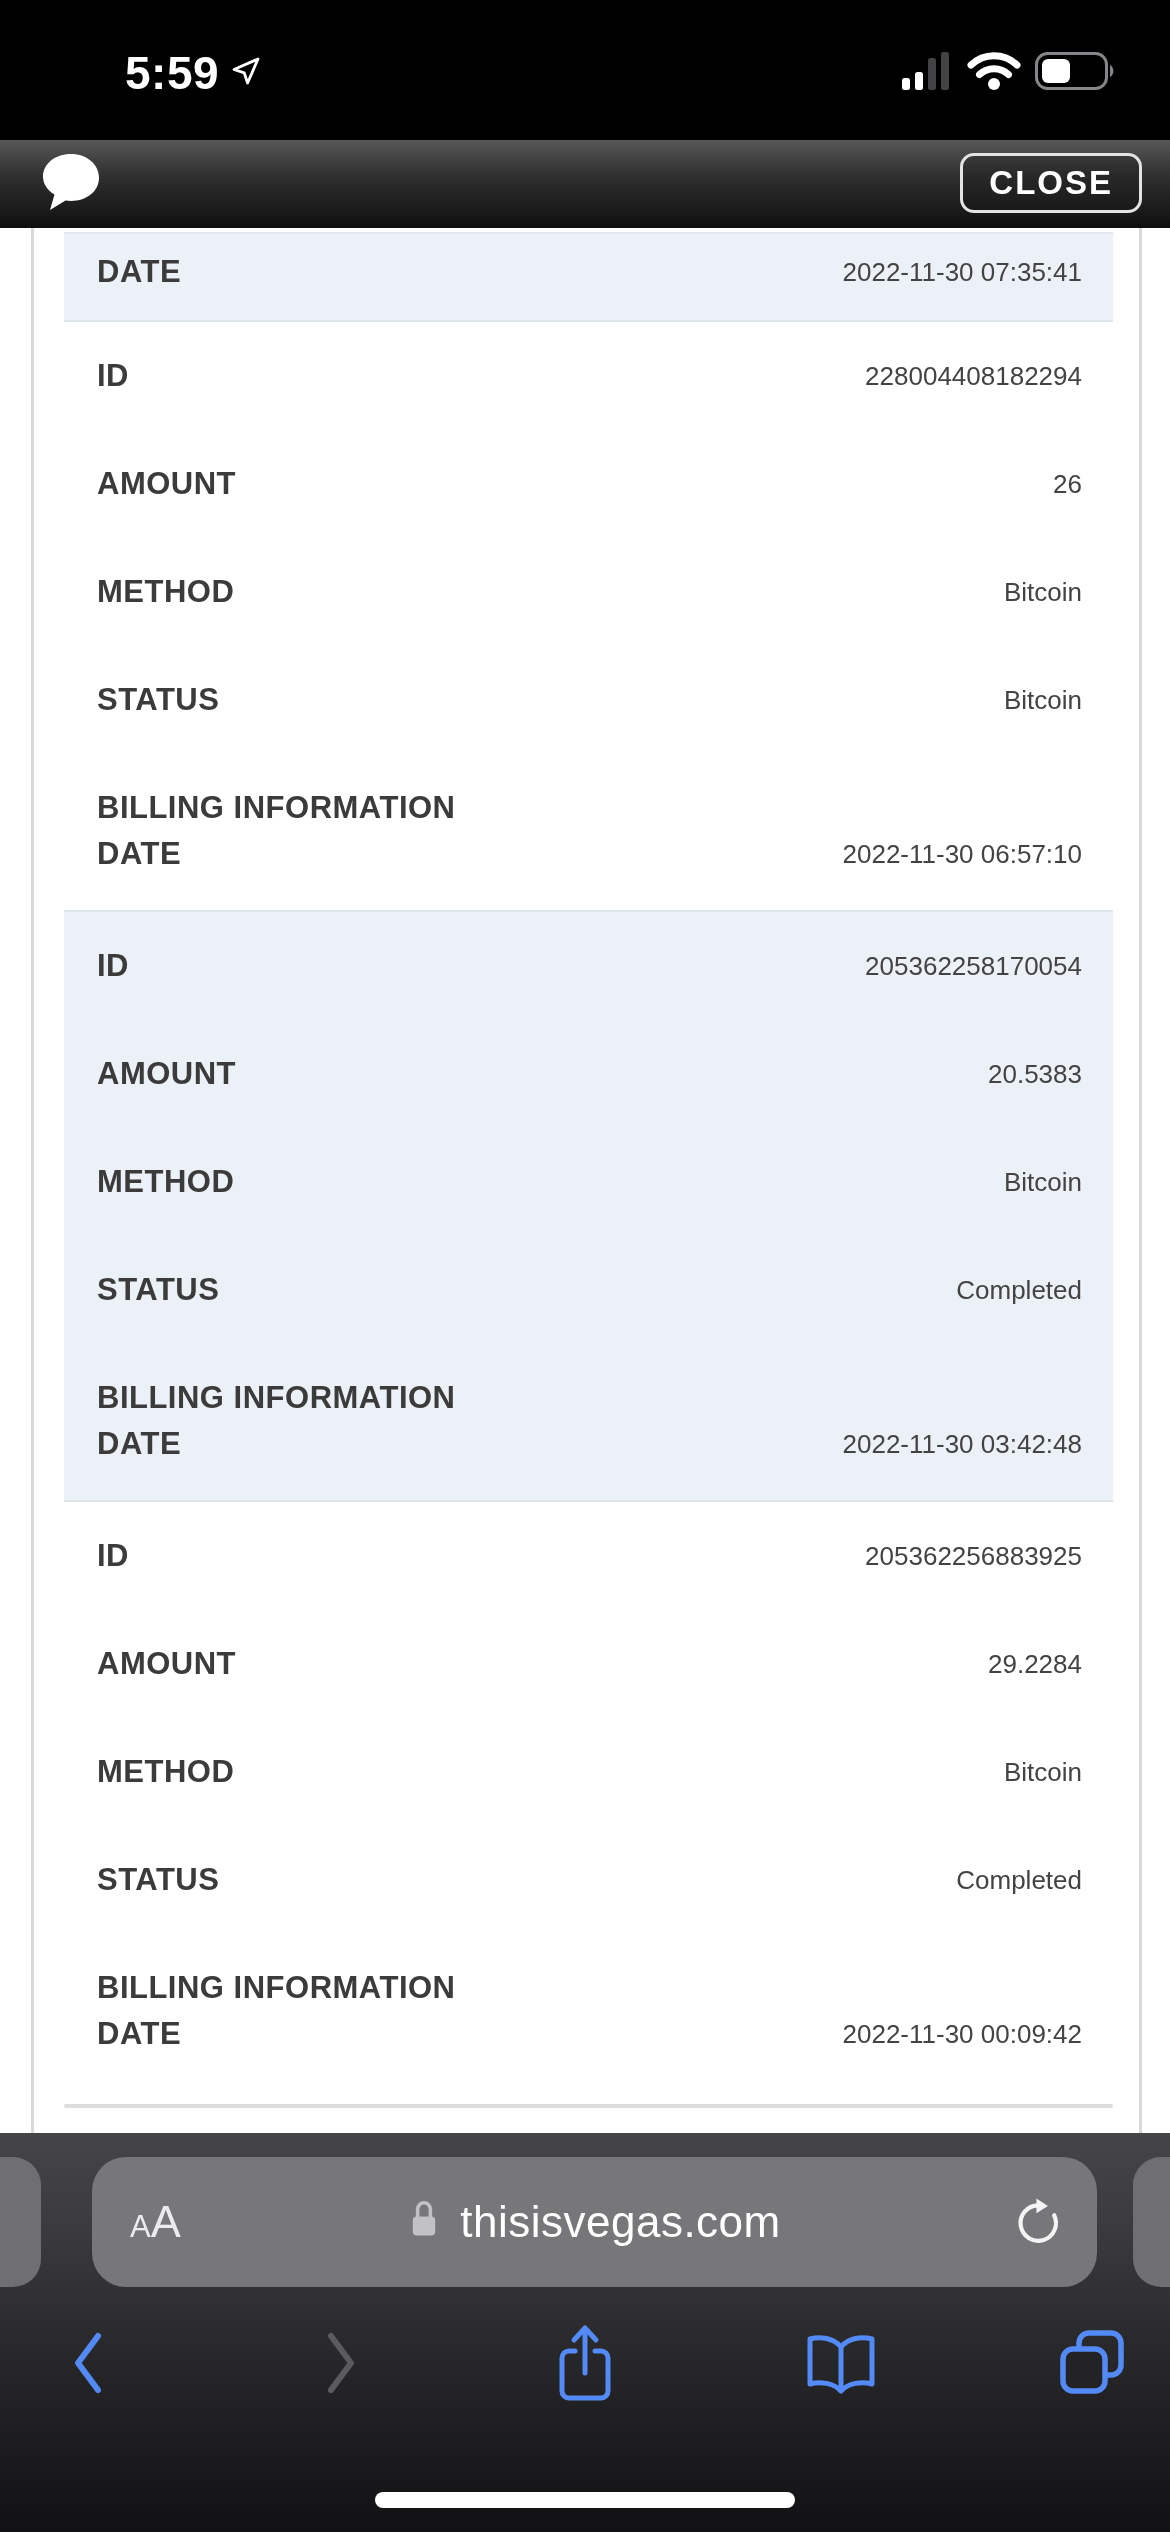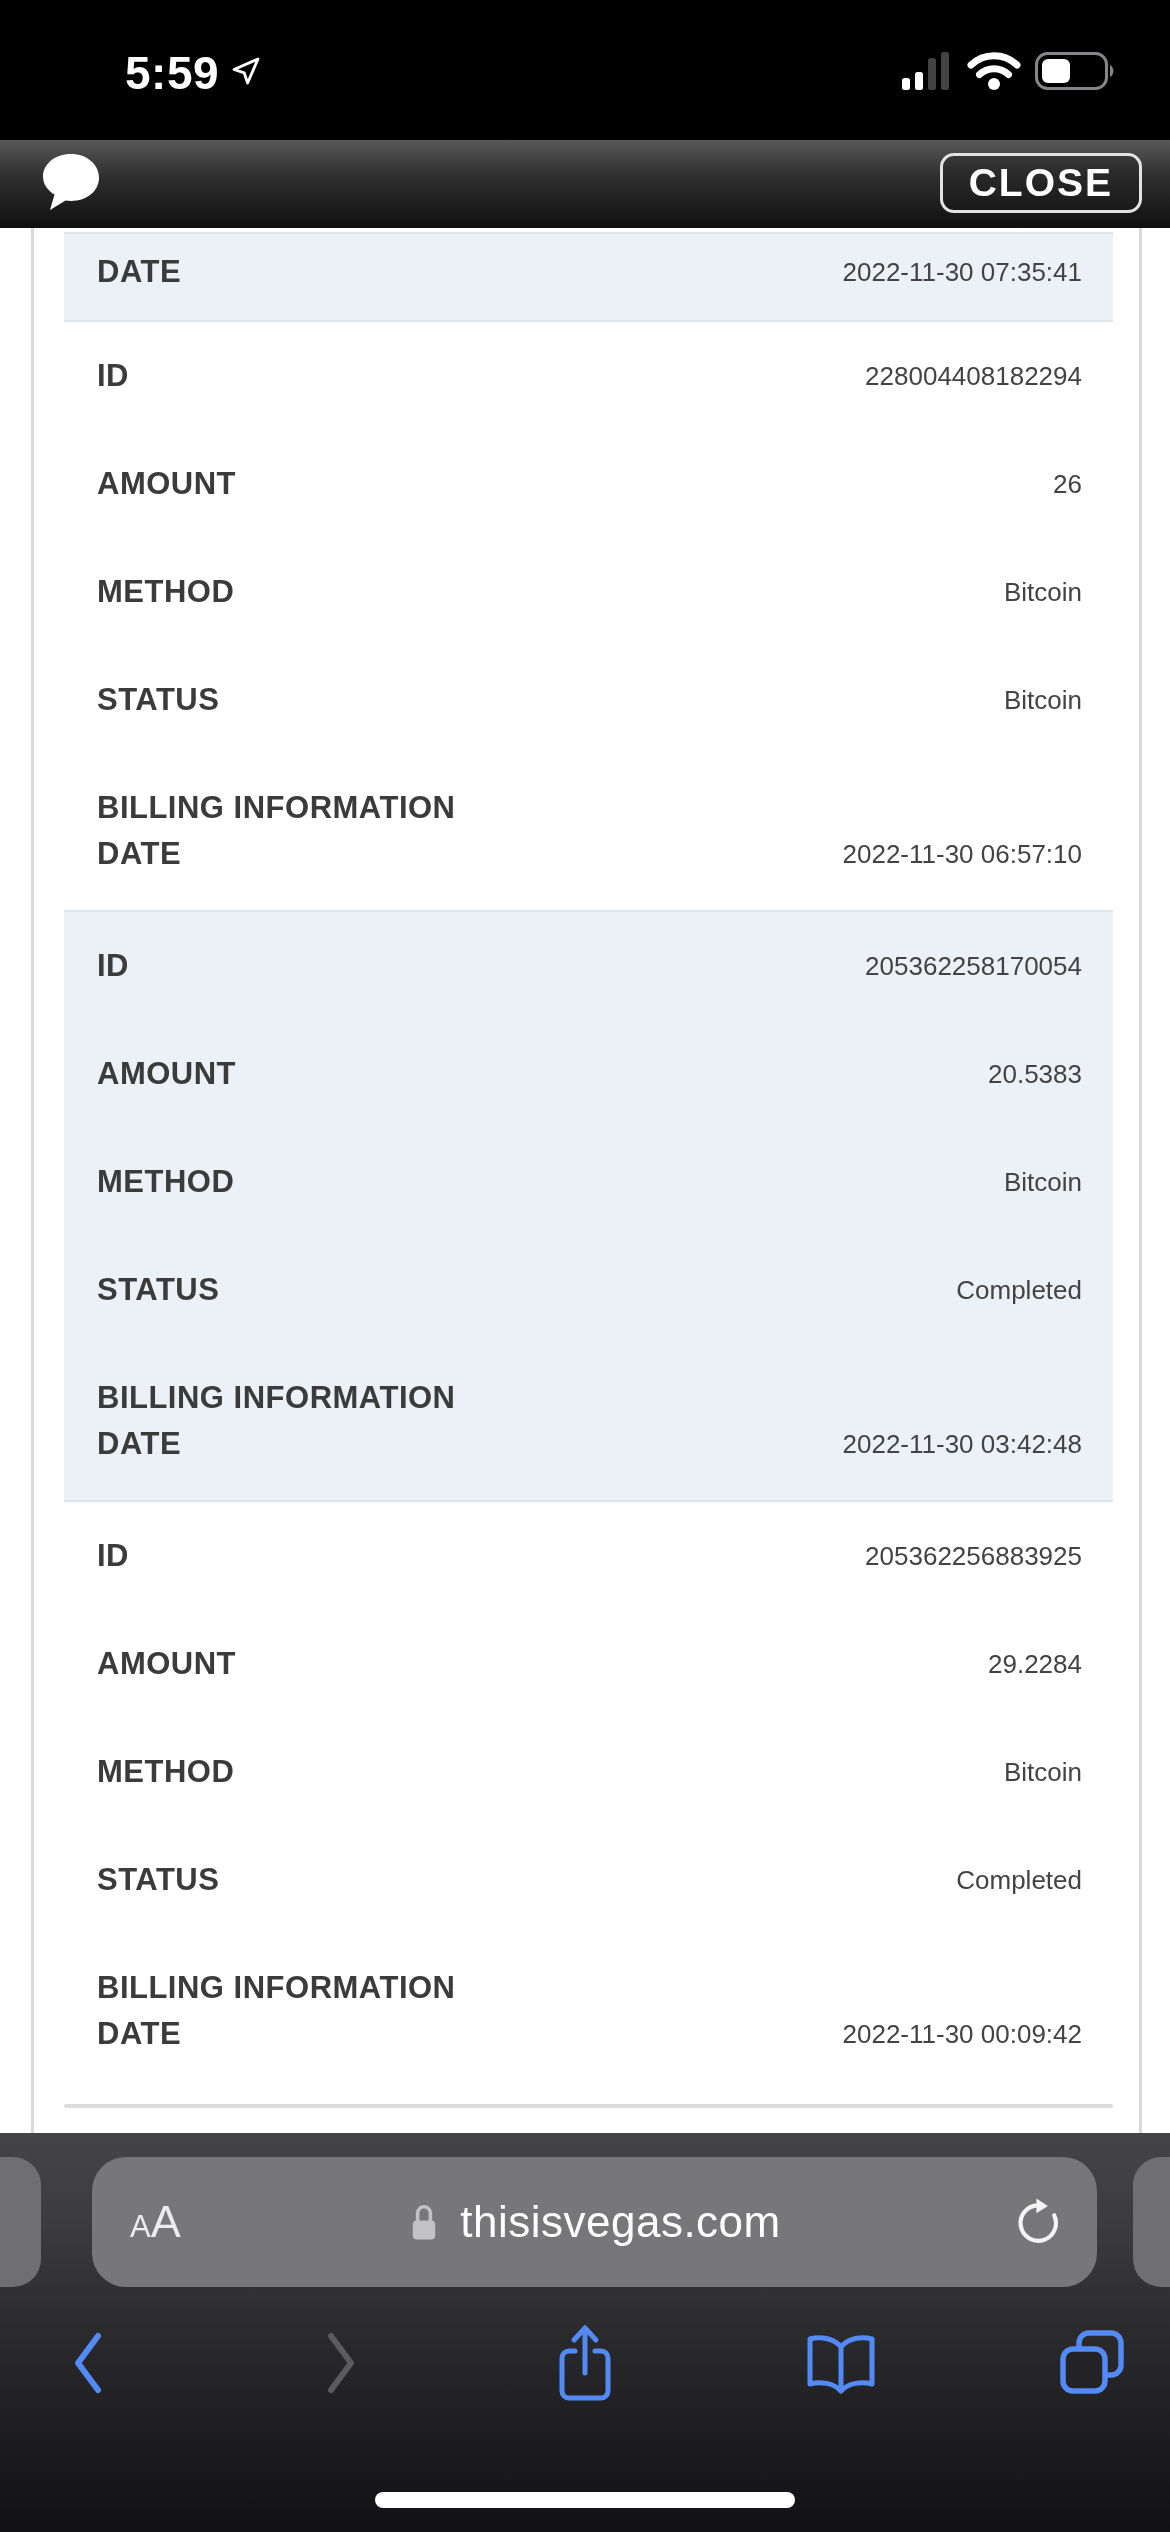--- a/index.html
+++ b/index.html
@@ -13,21 +13,21 @@
   .time{color:#fff;font-size:46px;font-weight:bold;letter-spacing:0.5px;}
   .status-right{position:absolute;right:53px;top:73px;transform:translateY(-50%);
                 display:flex;align-items:center;gap:14px;}
 
   
   .modal-header{position:absolute;top:140px;left:0;width:100%;height:88px;
                 background:linear-gradient(180deg,#585858 0%,#303030 40%,#151515 90%,#0e0e0e 100%);}
   .chat-btn{position:absolute;left:38px;top:12px;width:64px;height:62px;background:none;border:none;padding:0;cursor:pointer;}
   .close-btn{position:absolute;right:28px;top:13px;height:60px;padding:0 26px;
              background:rgba(20,20,20,0.25);border:3px solid #e3e3e3;border-radius:14px;
-             color:#fff;font-family:"Liberation Sans",sans-serif;font-size:39px;font-weight:bold;letter-spacing:2px;cursor:pointer;}
+             color:#fff;font-family:"Liberation Sans",sans-serif;font-size:33px;font-weight:bold;letter-spacing:2px;cursor:pointer;}
 
   
   .content{position:absolute;top:228px;left:0;right:0;bottom:399px;background:#fff;overflow:hidden;}
   .tableWrap{box-sizing:border-box;height:100%;margin:0 28px 0 31px;
              border-left:3px solid #d9d9d9;border-right:3px solid #d9d9d9;
              padding:4px 26px 0 30px;}
   .sec{background:#fff;}
   .sec.highlight{background:#ecf1f8;border-top:2px solid #e0e4eb;border-bottom:2px solid #e0e4eb;}
   .row{display:flex;justify-content:space-between;align-items:flex-end;padding:36px 31px 36px 33px;}
   .row .label{font-size:31px;line-height:36px;font-weight:bold;color:#3b3b3b;letter-spacing:0.5px;}
@@ -42,21 +42,21 @@
                  background:linear-gradient(180deg,#454547 0%,#3c3c3e 22%,#28282a 55%,#111113 100%);}
   .tab-stub{position:absolute;top:24px;height:130px;background:#6f6f72;}
   .tab-stub.left{left:0;width:41px;border-radius:0 28px 28px 0;border:none;}
   .tab-stub.right{right:0;width:37px;border-radius:28px 0 0 28px;border:none;}
   .url-field{position:absolute;left:92px;right:73px;top:24px;height:130px;border-radius:34px;
              background:#77777a;display:flex;align-items:center;}
   .reader{position:absolute;left:38px;background:none;border:none;padding:0;cursor:pointer;
           color:#ececee;display:flex;align-items:baseline;}
   .a-small{font-size:31px;font-family:"Liberation Sans",sans-serif;color:#ececee;}
   .a-big{font-size:45px;font-family:"Liberation Sans",sans-serif;color:#ececee;}
-  .addr{margin:12px auto;display:flex;align-items:flex-end;gap:20px;}
+  .addr{margin:12px auto;display:flex;align-items:flex-start;gap:20px;}
   .addr-text{color:#ffffff;font-size:44px;letter-spacing:0.5px;}
   .reload{position:absolute;right:34px;background:none;border:none;padding:0;cursor:pointer;}
   .toolbar{position:absolute;left:0;top:0;width:100%;height:100%;}
   .tool-btn{position:absolute;background:none;border:none;padding:0;cursor:pointer;}
   .home-indicator{position:absolute;left:50%;transform:translateX(-50%);bottom:24px;
                   width:420px;height:16px;border-radius:8px;background:#ffffff;}
 </style>
 </head>
 <body>
 

